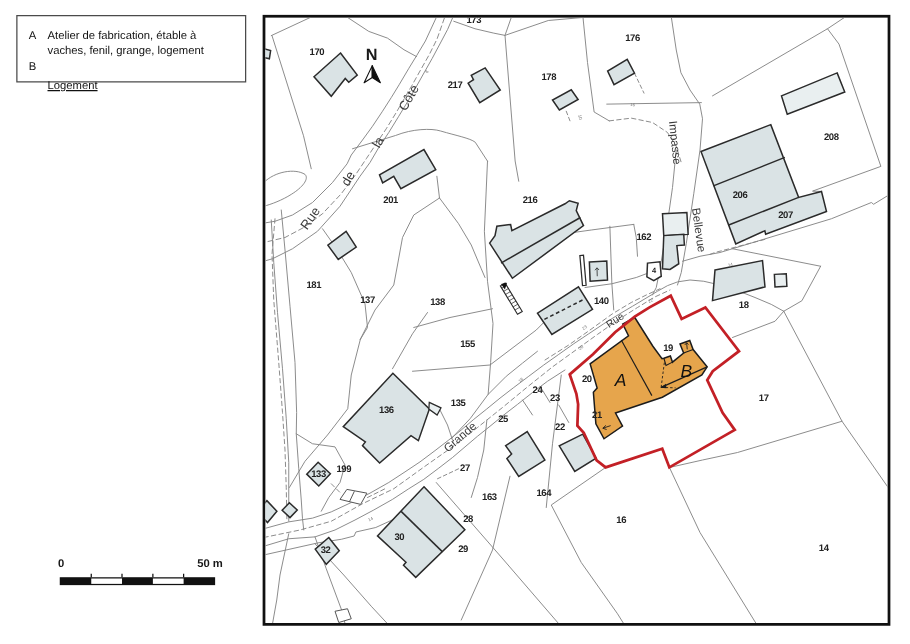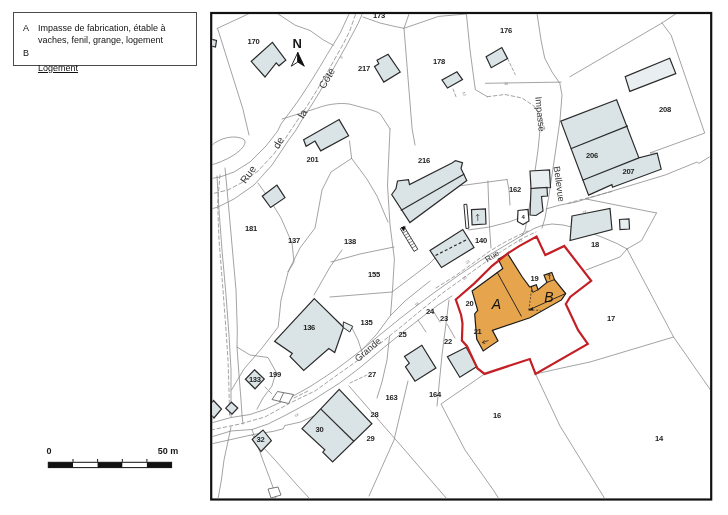--- a/index.html
+++ b/index.html
@@ -11,21 +11,21 @@
   .pn{font-size:7.6px;font-weight:bold;letter-spacing:-0.3px;fill:#222;}
   .tn{font-size:3.6px;fill:#777;}
   .street{font-size:9.3px;fill:#3a3a3a;}
   .ab{font-size:14px;font-style:italic;fill:#111;}
 </style>
 </head>
 <body>
 
 <div id="legend">
   <div class="row" style="left:9px;top:10px;">A</div>
-  <div class="row" style="left:24px;top:10px;">Impasse de fabrication, étable à</div>
+  <div class="row" style="left:24px;top:10px;">Atelier de fabrication, étable à</div>
   <div class="row" style="left:24px;top:22px;text-align:right;">vaches, fenil, grange, logement</div>
   <div class="row" style="left:9px;top:35px;">B</div>
   <div class="row" style="left:24px;top:50px;text-decoration:underline;">Logement</div>
 </div>
 <svg width="728" height="515" viewBox="0 0 728 515">
   <defs>
     <clipPath id="mapclip">
         <rect x="212.3" y="14.1" width="497.8" height="484.3"></rect>
       </clipPath>
   </defs>

